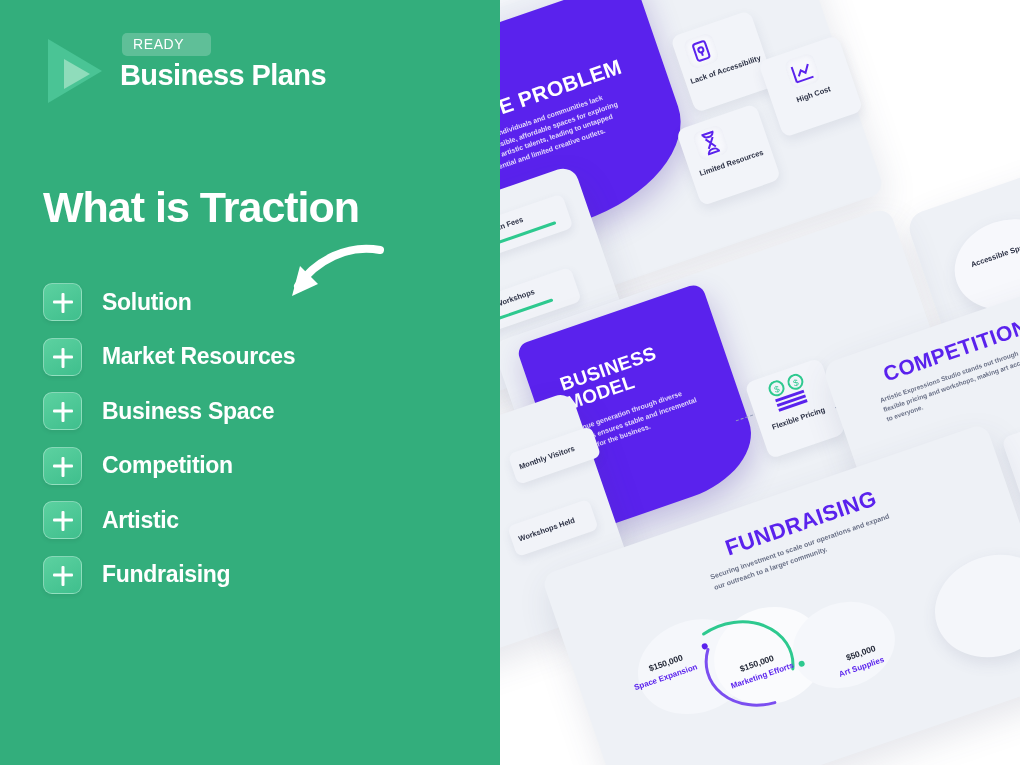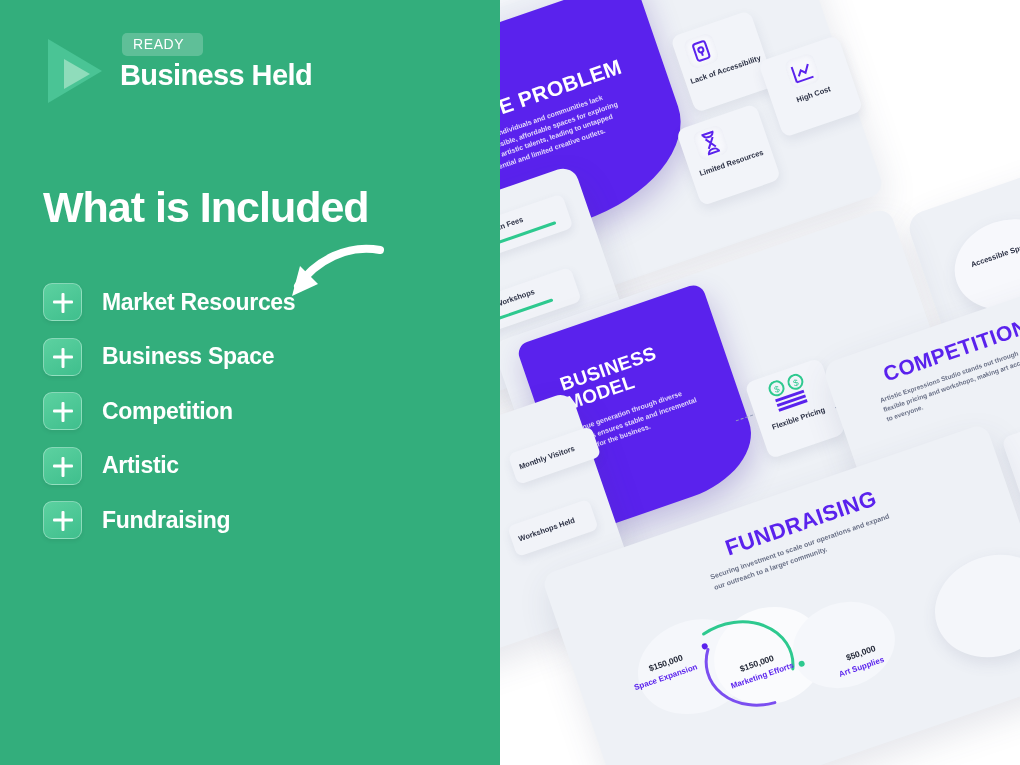--- a/index.html
+++ b/index.html
@@ -32,21 +32,21 @@
     position:absolute; left:20px; top:22px;
     width:0; height:0;
     border-top:15px solid transparent;
     border-bottom:15px solid transparent;
     border-left:26px solid #8fdcbb;
   }
   #ready-badge {
     position:absolute; left:78px; top:0px;
     background:rgba(255,255,255,0.22);
     color:#ffffff; font-size:14px; letter-spacing:0.6px;
-    padding:4px 19px 5px 11px; border-radius:5px;
+    padding:4px 27px 5px 11px; border-radius:5px;
     font-weight:400; line-height:1;
   }
   #brand-title {
     position:absolute; left:76px; top:26px;
     color:#ffffff; font-size:29px; font-weight:bold;
     letter-spacing:-0.6px; white-space:nowrap;
   }
 
   
   #included-heading {
@@ -292,33 +292,37 @@
   </div>
 
   <div id="left-panel">
 
     <div id="logo-block">
       <div id="logo-mark">
         <div class="tri-outer"></div>
         <div class="tri-inner"></div>
       </div>
       <div id="ready-badge">READY</div>
-      <div id="brand-title">Business Held</div>
-    </div>
-
-    <div id="included-heading">What is Included</div>
+      <div id="brand-title">Business Plans</div>
+    </div>
+
+    <div id="included-heading">What is Traction</div>
 
     <svg id="curved-arrow" viewBox="0 0 120 90" fill="none">
       <path d="M110 12 C78 6, 46 22, 28 48" stroke="#ffffff" stroke-width="8" stroke-linecap="round" fill="none"></path>
       <path d="M22 58 L30 28 L48 46 Z" fill="#ffffff"></path>
     </svg>
 
     <div id="included-list">
       <div class="list-item">
         <div class="plus-box"></div>
+        <div class="item-label">Solution</div>
+      </div>
+      <div class="list-item">
+        <div class="plus-box"></div>
         <div class="item-label">Market Resources</div>
       </div>
       <div class="list-item">
         <div class="plus-box"></div>
         <div class="item-label">Business Space</div>
       </div>
       <div class="list-item">
         <div class="plus-box"></div>
         <div class="item-label">Competition</div>
       </div>

